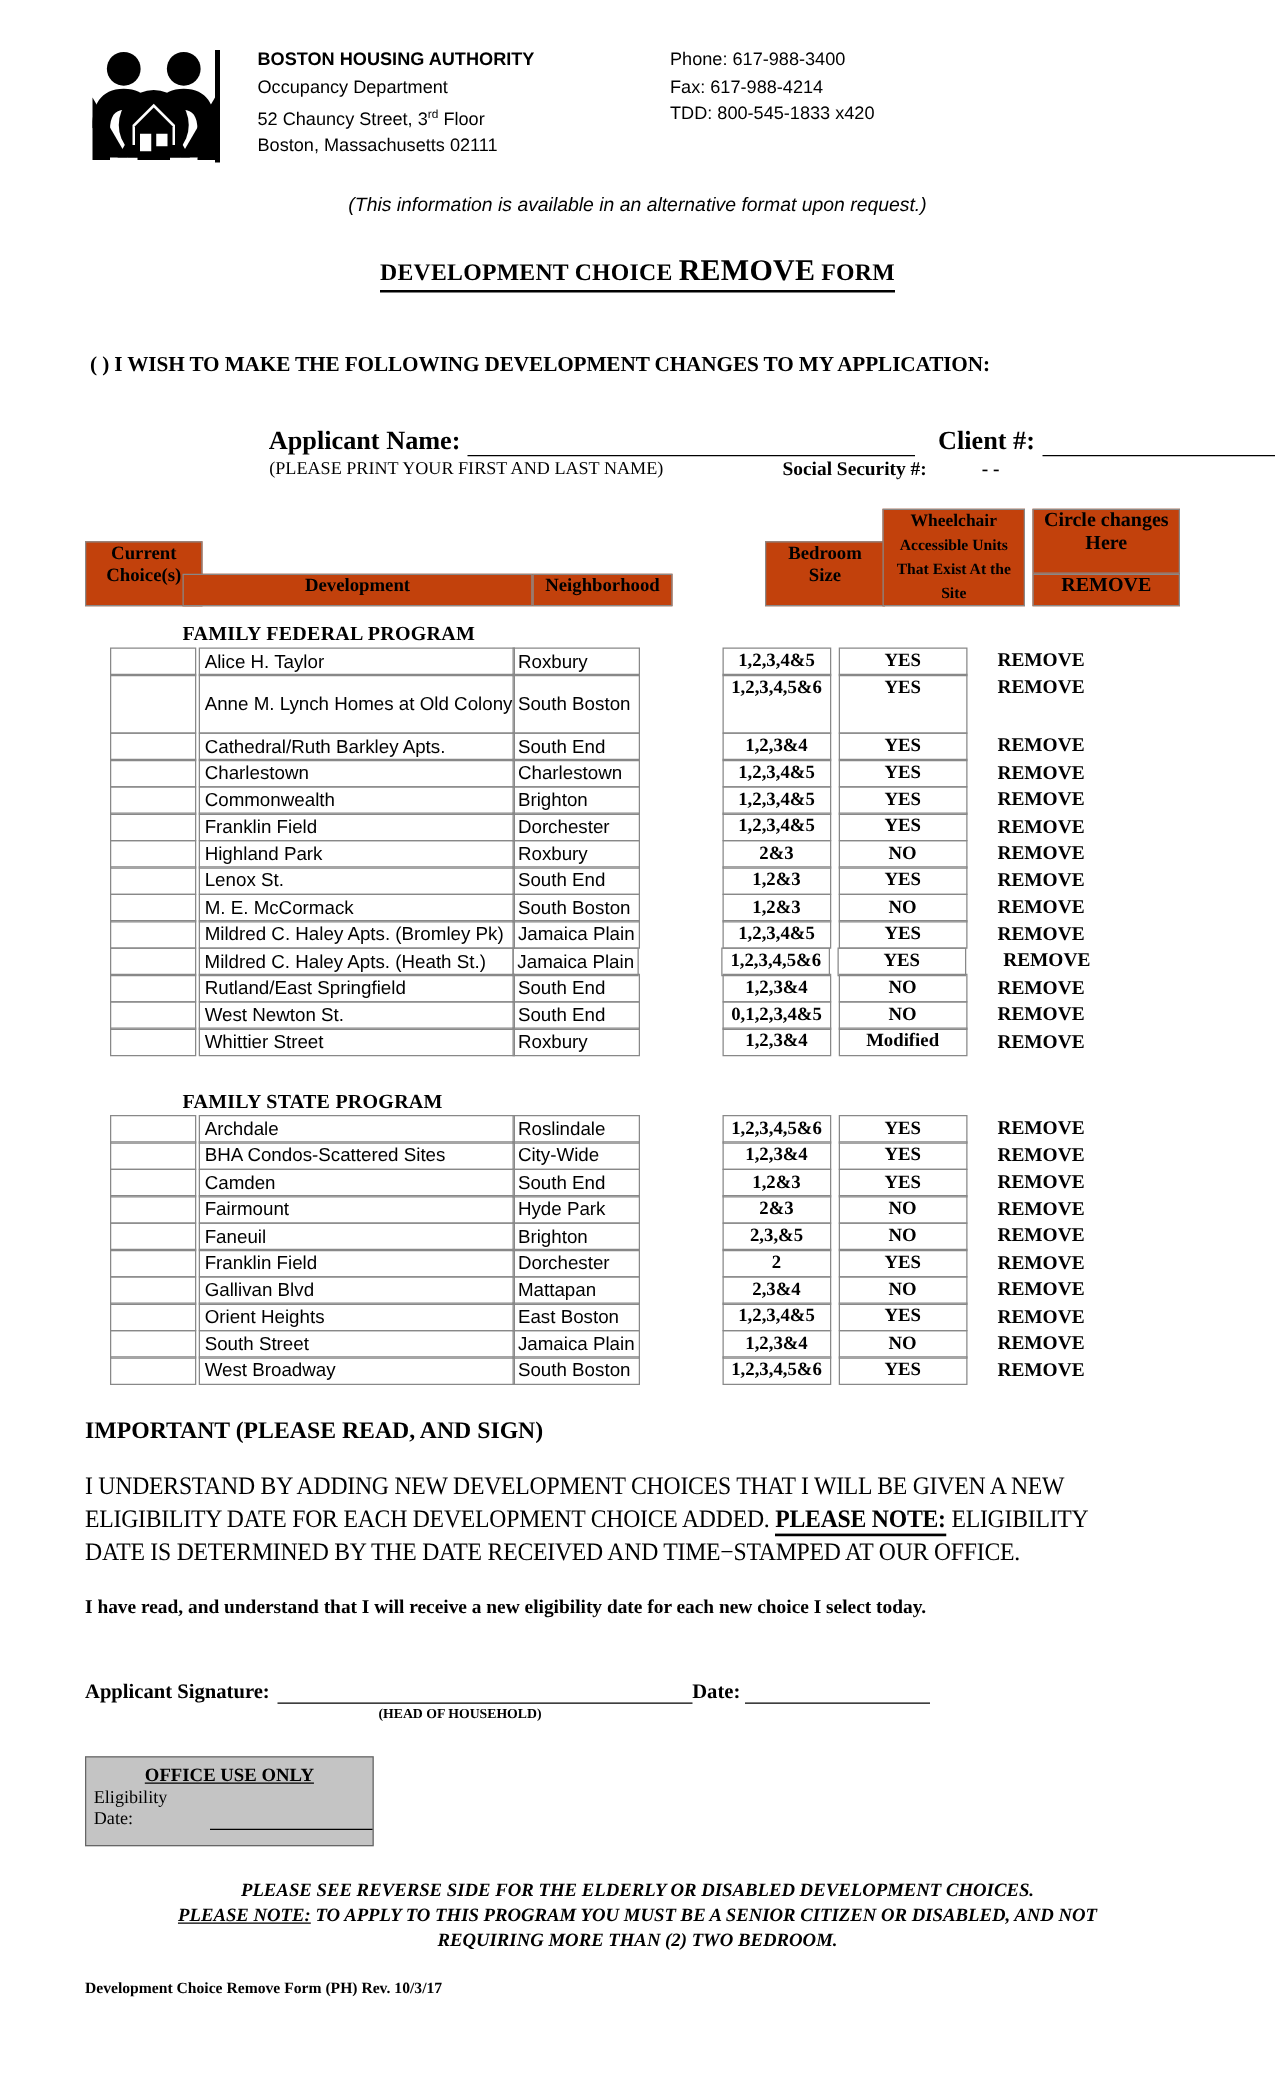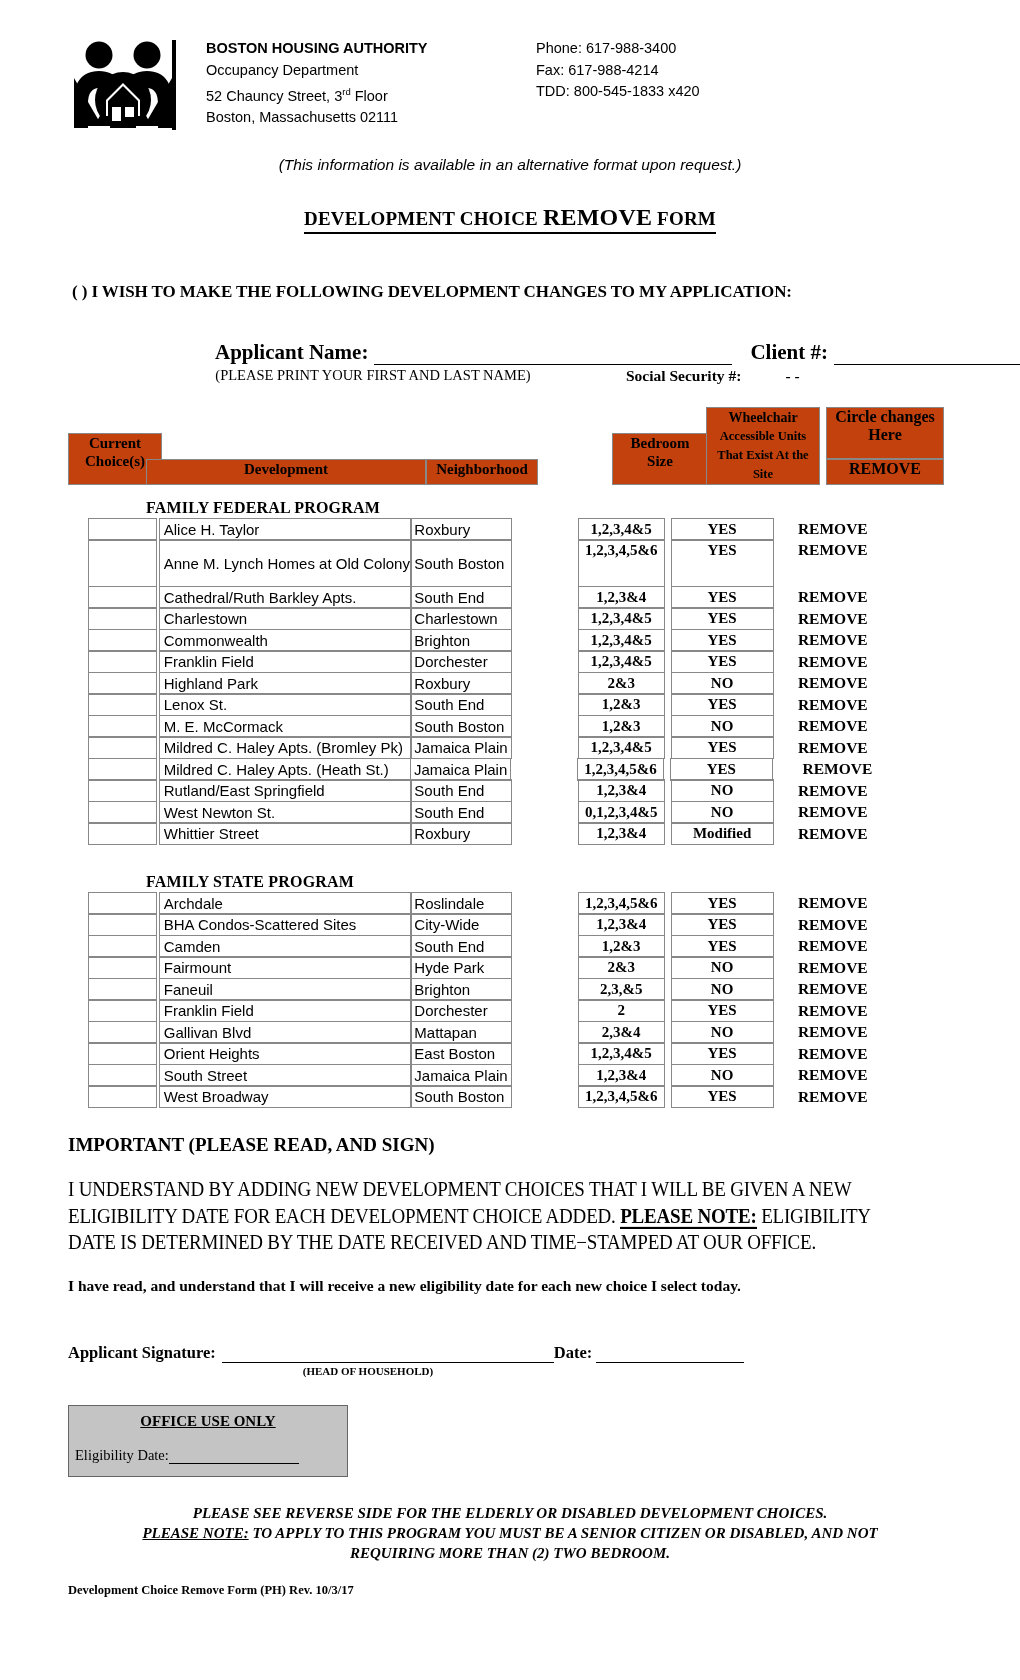--- a/index.html
+++ b/index.html
@@ -178,21 +178,21 @@
     margin:2px 0 0 68px;
     width:600px;
     text-align:center;
     font-size:11px;
     font-weight:bold;
   }
 
   
   .office-box {
     margin:28px 0 0 68px;
-    width:280px;
+    width:231px;
     height:72px;
     background:#c4c4c4;
     border:1.5px solid #666;
     box-sizing:border-box;
     position:relative;
   }
   .office-title {
     text-align:center;
     font-size:15px;
     font-weight:bold;

